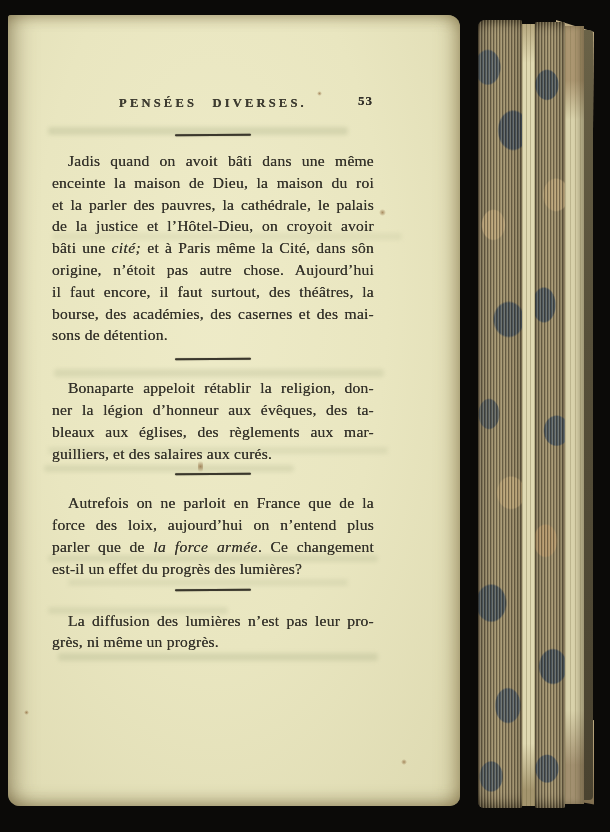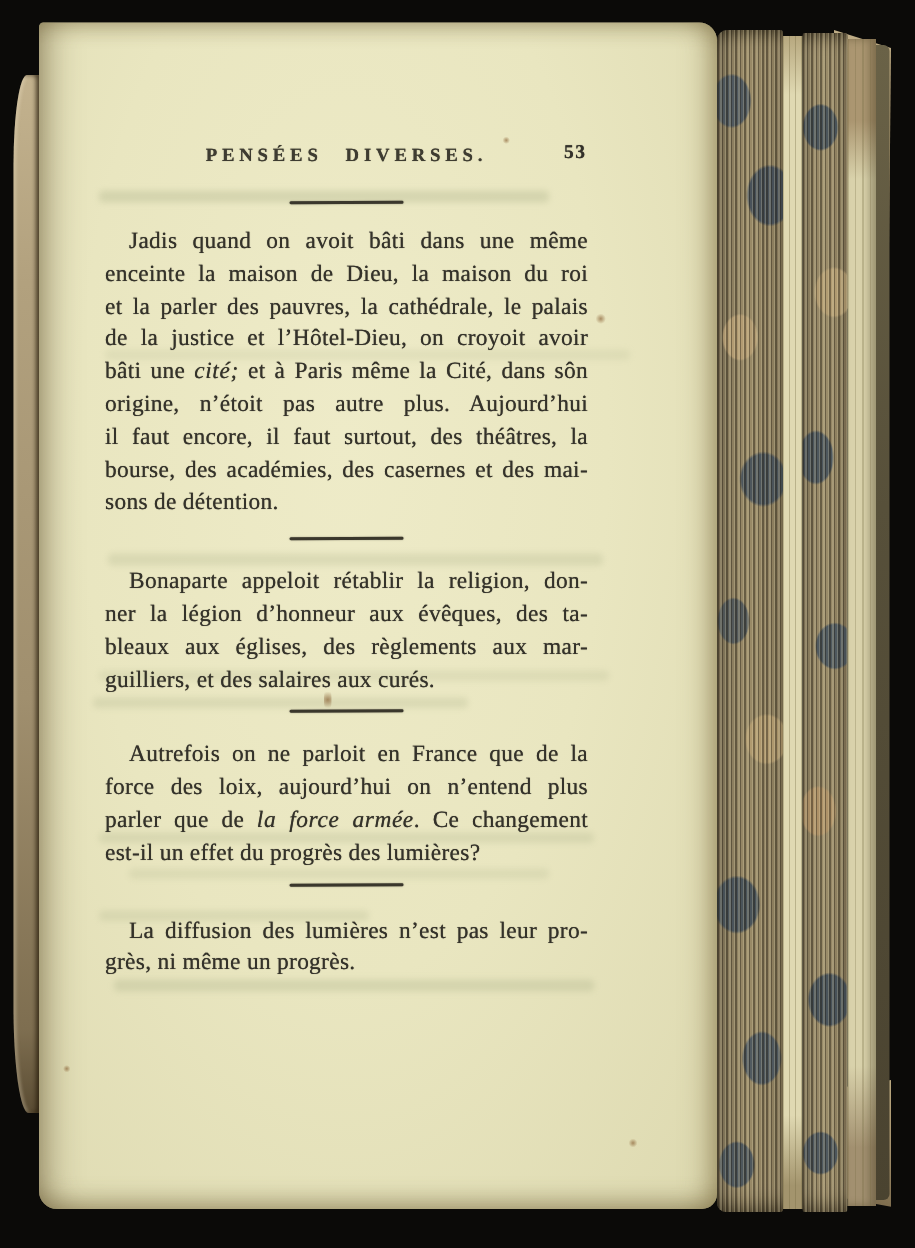--- a/index.html
+++ b/index.html
@@ -10,21 +10,21 @@
   }
   
   .left-sliver{
     position:absolute;left:9px;top:50px;width:19px;height:692px;
     background:linear-gradient(180deg,#c3b28e 0%,#b2a17e 20%,#a08f6e 60%,#7e6e50 92%,#5a4c33 100%);
     border-radius:9px 2px 2px 10px / 60px 4px 4px 70px;
     box-shadow:inset -4px 0 3px rgba(40,30,12,.75), inset 2px 0 2px rgba(250,240,210,.25);
   }
   
   .page{
-    position:absolute;left:26px;top:15px;width:452px;height:791px;
+    position:absolute;left:8px;top:15px;width:452px;height:791px;
     background:radial-gradient(ellipse at 45% 35%, #eeebc8 0%, #e9e6c0 50%, #ddd9b0 100%);
     border-radius:3px 12px 10px 12px;
     box-shadow:
       inset 16px 0 22px -10px rgba(95,80,45,.5),
       inset -14px 0 18px -8px rgba(125,110,65,.55),
       inset 0 -12px 16px -8px rgba(110,95,55,.45),
       inset 0 10px 14px -8px rgba(120,105,60,.4);
   }
   
   .ghost{position:absolute;background:#b2b78f;filter:blur(2px);border-radius:3px;}
@@ -146,21 +146,21 @@
       </div>
 
       <div class="rule r1"></div>
 
       <div class="para p1">
         <div class="ln ind"><span>Jadis quand on avoit bâti dans une même</span></div>
         <div class="ln"><span>enceinte la maison de Dieu, la maison du roi</span></div>
         <div class="ln"><span>et la parler des pauvres, la cathédrale, le palais</span></div>
         <div class="ln"><span>de la justice et l’Hôtel-Dieu, on croyoit avoir</span></div>
         <div class="ln"><span>bâti une </span><span class="i">cité;</span><span> et à Paris même la Cité, dans sôn</span></div>
-        <div class="ln"><span>origine, n’étoit pas autre plus. Aujourd’hui</span></div>
+        <div class="ln"><span>origine, n’étoit pas autre chose. Aujourd’hui</span></div>
         <div class="ln"><span>il faut encore, il faut surtout, des théâtres, la</span></div>
         <div class="ln"><span>bourse, des académies, des casernes et des mai-</span></div>
         <div class="ln fin"><span>sons de détention.</span></div>
       </div>
 
       <div class="rule r2"></div>
 
       <div class="para p2">
         <div class="ln ind"><span>Bonaparte appeloit rétablir la religion, don-</span></div>
         <div class="ln"><span>ner la légion d’honneur aux évêques, des ta-</span></div>

